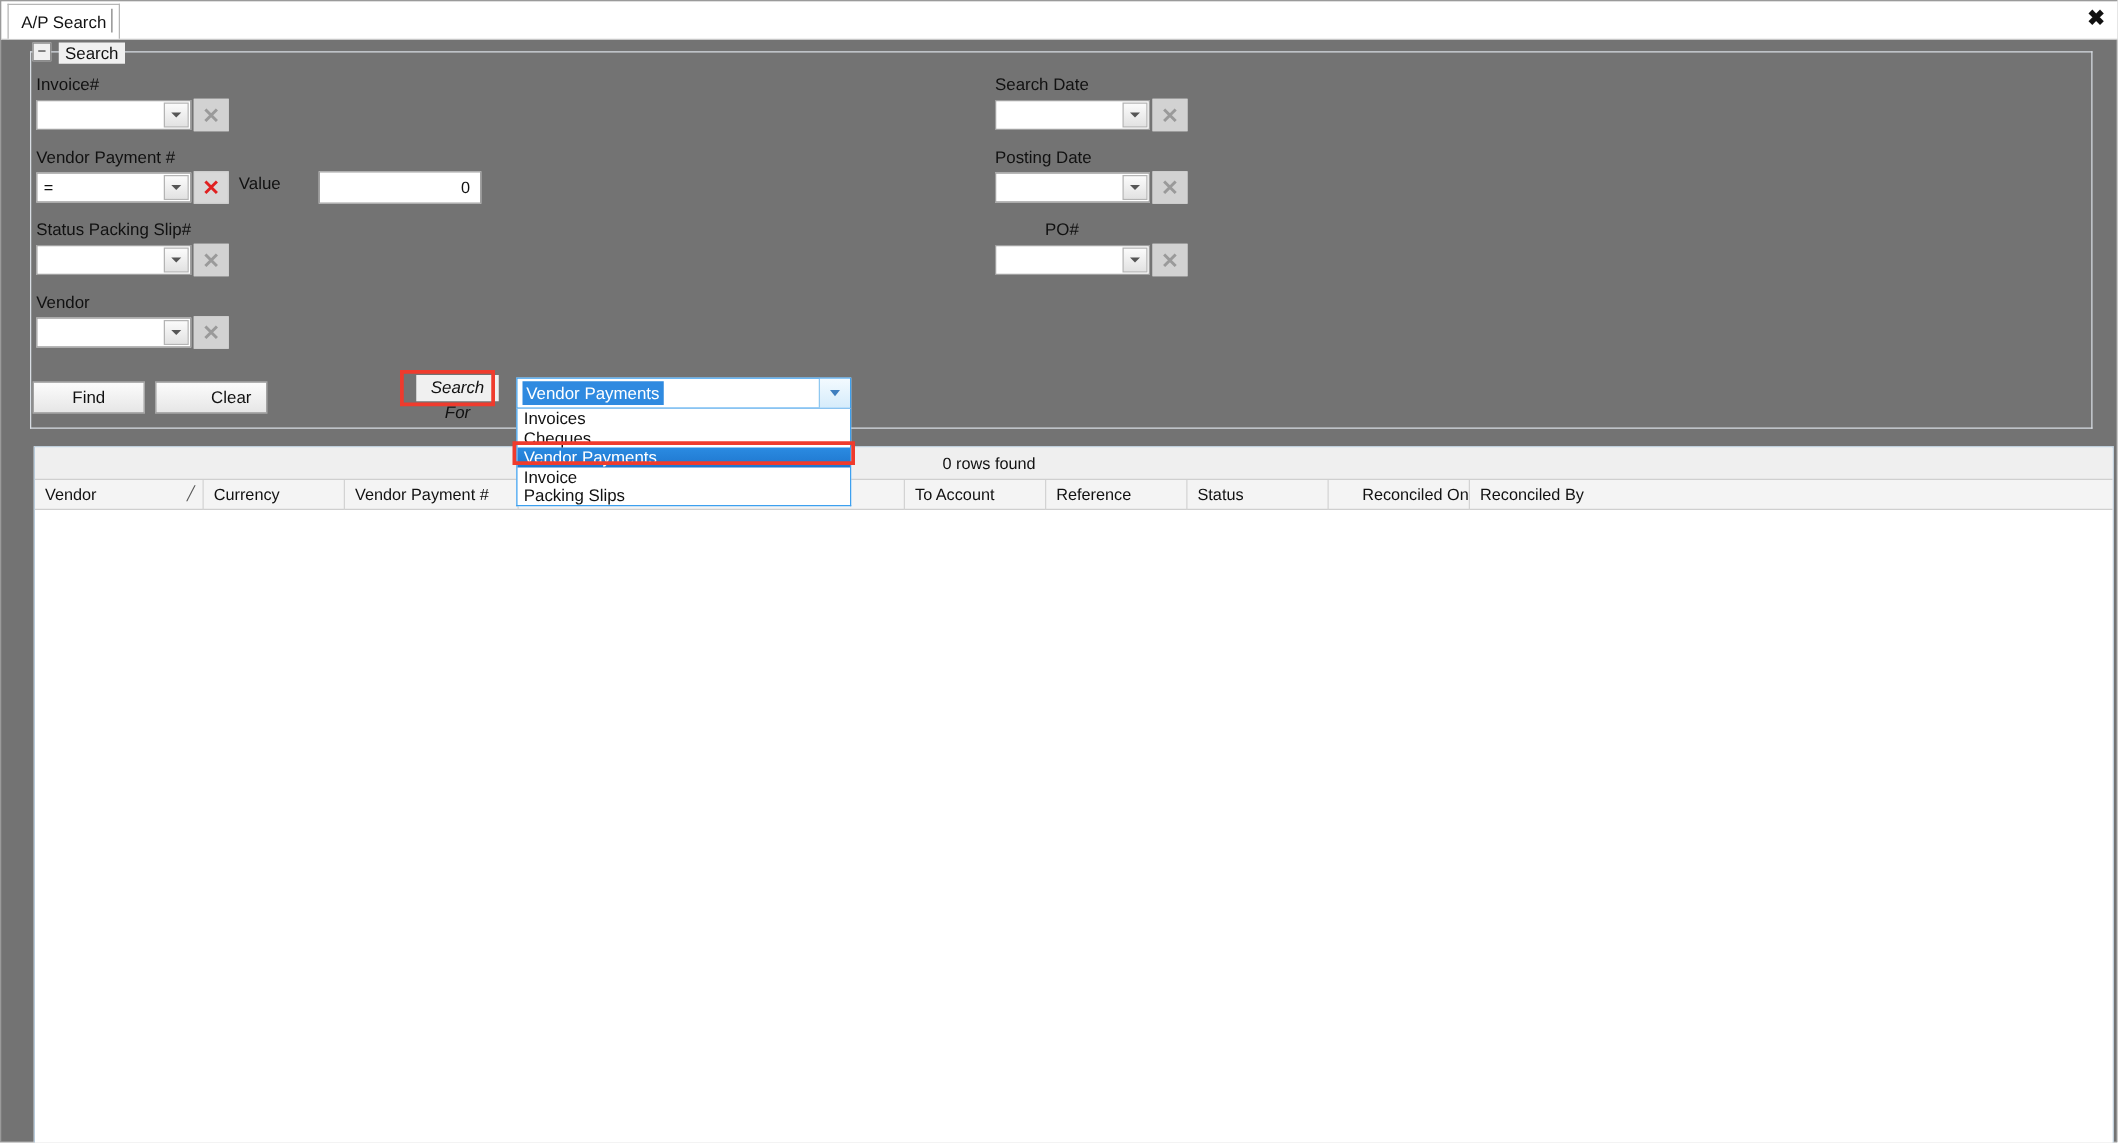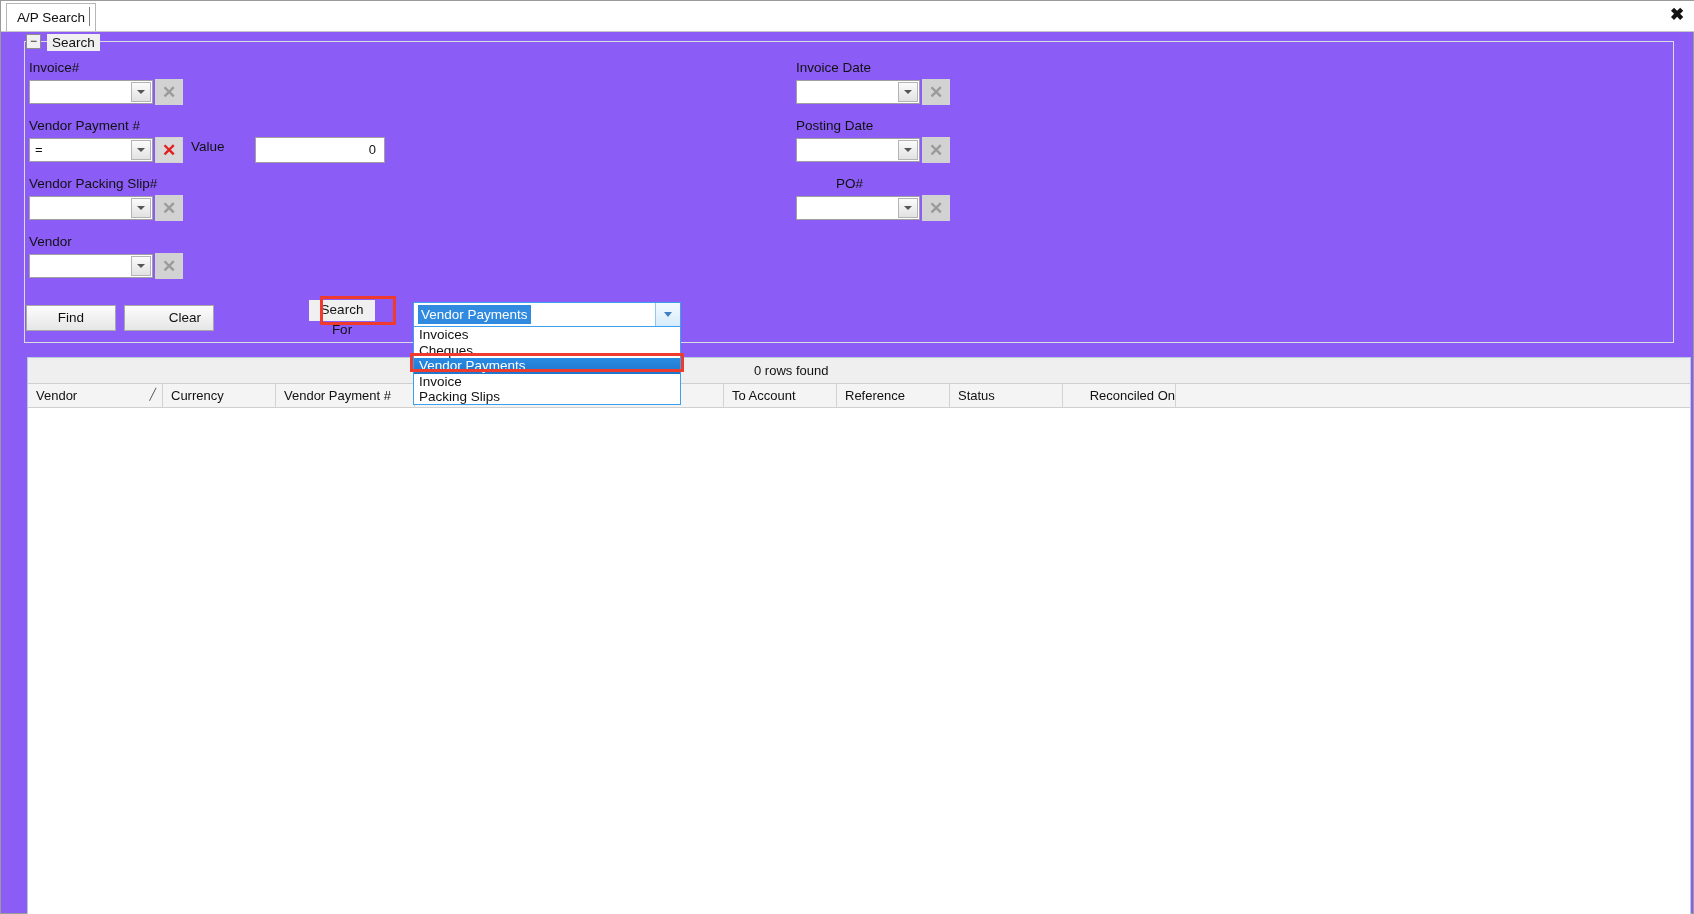--- a/index.html
+++ b/index.html
@@ -8,21 +8,21 @@
     width: 1694px; height: 914px;
     background: #ffffff;
     font-family: "Liberation Sans", sans-serif;
     font-size: 13px;
     color: #000000;
     overflow: hidden;
   }
   #app {
     position: relative;
     width: 1694px; height: 914px;
-    background: #8b5cf6;
+    background: #737373;
     border: 1px solid #9a9a9a;
   }
 
   
   .tabstrip {
     position: absolute; left: 0; top: 0;
     width: 1694px; height: 31px;
     background: #ffffff;
     border-bottom: 1px solid #c8c8c8;
   }
@@ -284,21 +284,21 @@
     <span class="cb-btn">
         <i class="cb-arrow"></i>
       </span>
   </div>
   <div class="xbtn active" style="left:154px; top:136px;">
     <span>✕</span>
   </div>
   <div class="field-label" style="left:190px; top:138px;">Value</div>
   <div class="valuebox" style="left:254px; top:136px; width:130px;">0</div>
 
-  <div class="field-label" style="left:28px; top:175px;">Vendor Packing Slip#</div>
+  <div class="field-label" style="left:28px; top:175px;">Status Packing Slip#</div>
   <div class="cbox" style="left:28px; top:195px; width:124px;">
     <span class="cb-text"></span>
     <span class="cb-btn">
         <i class="cb-arrow"></i>
       </span>
   </div>
   <div class="xbtn" style="left:154px; top:194px;">
     <span>✕</span>
   </div>
 
@@ -306,21 +306,21 @@
   <div class="cbox" style="left:28px; top:253px; width:124px;">
     <span class="cb-text"></span>
     <span class="cb-btn">
         <i class="cb-arrow"></i>
       </span>
   </div>
   <div class="xbtn" style="left:154px; top:252px;">
     <span>✕</span>
   </div>
 
-  <div class="field-label" style="left:795px; top:59px;">Invoice Date</div>
+  <div class="field-label" style="left:795px; top:59px;">Search Date</div>
   <div class="cbox" style="left:795px; top:79px; width:124px;">
     <span class="cb-text"></span>
     <span class="cb-btn">
         <i class="cb-arrow"></i>
       </span>
   </div>
   <div class="xbtn" style="left:921px; top:78px;">
     <span>✕</span>
   </div>
 
@@ -342,21 +342,21 @@
         <i class="cb-arrow"></i>
       </span>
   </div>
   <div class="xbtn" style="left:921px; top:194px;">
     <span>✕</span>
   </div>
 
   <div class="pbtn" style="left:25px; top:304px; width:90px;">Find</div>
   <div class="pbtn" style="left:123px; top:304px; width:90px;padding-left:32px;">Clear</div>
 
-  <div class="searchfor-label" style="left:308px; top:299px; width:66px; height:21px;">Search For</div>
+  <div class="searchfor-label" style="left:332px; top:299px; width:66px; height:21px;font-style:italic;">Search For</div>
   <div class="annot" style="left:319px; top:295px; width:76px; height:29px;"></div>
 
   <div class="sf-combo">
     <span class="sel-text">Vendor Payments</span>
     <span class="sf-btn">
         <i class="sf-btn-arrow"></i>
       </span>
   </div>
 
   <div class="sf-list">
@@ -392,18 +392,21 @@
       </div>
       <div class="colcell" style="left:809px; width:113px;">
         <span>Reference</span>
       </div>
       <div class="colcell" style="left:922px; width:113px;">
         <span>Status</span>
       </div>
       <div class="colcell" style="left:1035px; width:113px;text-align:right;">
         <span>Reconciled On</span>
       </div>
+      <div class="colcell" style="left:1148px; width:514px; border-right:none;">
+        <span>Reconciled By</span>
+      </div>
     </div>
 
     <div class="grid-body"></div>
   </div>
 
 </div>
 
 </body></html>

